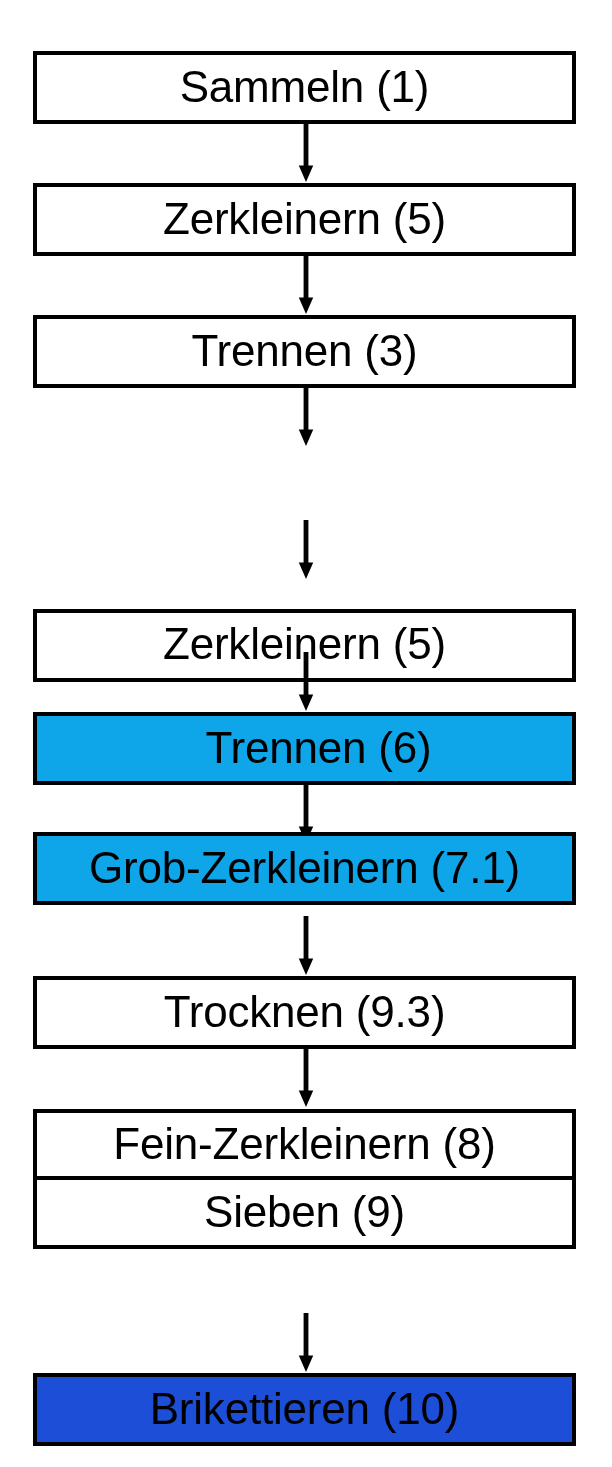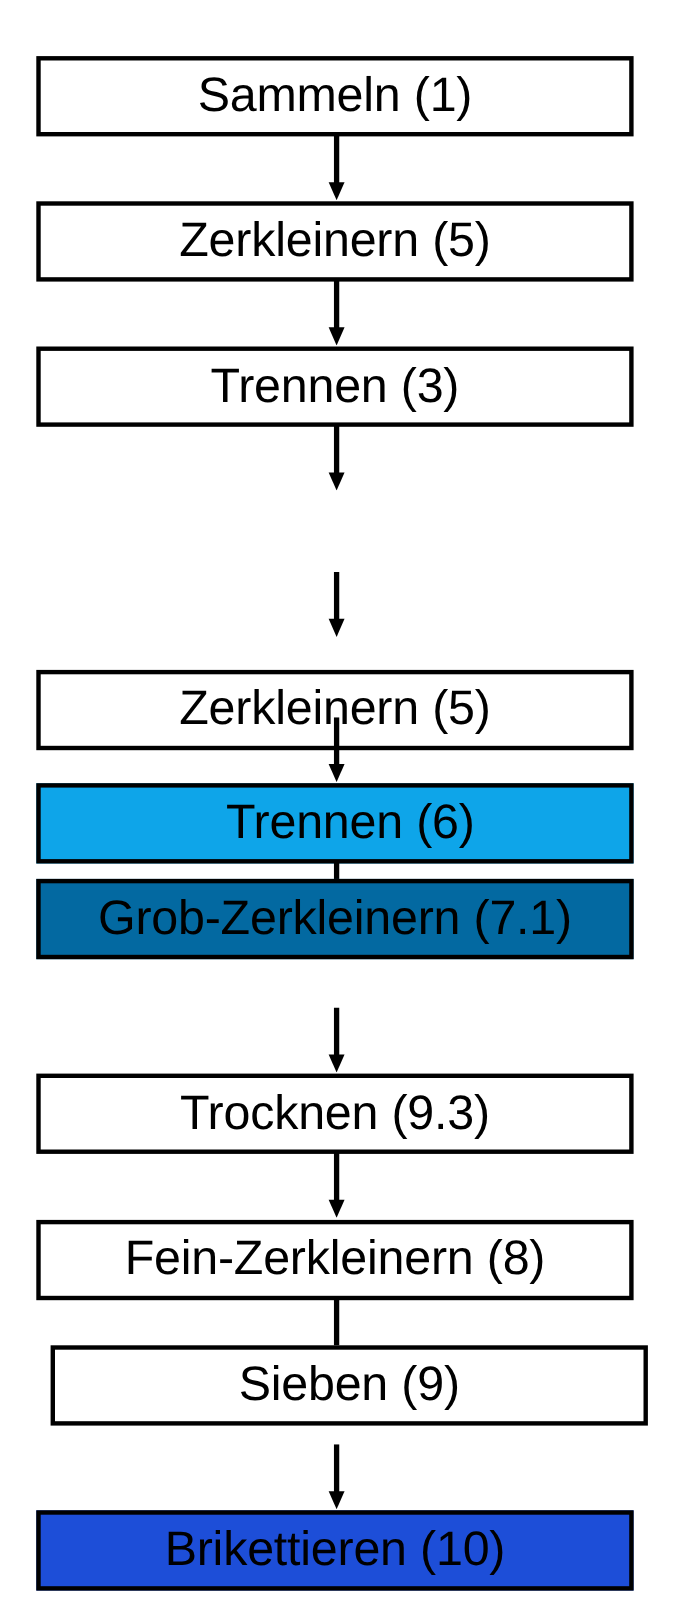--- a/index.html
+++ b/index.html
@@ -107,21 +107,21 @@
       </div>
       <div class="flow-node" style="top: 712px; border-color: rgb(0, 0, 0); background: #0ea5e9; padding-left: 28px;">
         <span class="flow-node-label" style="color: rgb(0, 0, 0);">Trennen (6)</span>
       </div>
       <div class="flow-arrow" style="top: 784px; height: 61.2px;">
         <svg viewBox="0 0 18 61.19999999999999" width="18" height="61.19999999999999" xmlns="http://www.w3.org/2000/svg">
           <line x1="9" y1="0" x2="9" y2="46.19999999999999" stroke="#000000" stroke-width="5"></line>
           <polygon points="9,61.19999999999999 1.5,44.19999999999999 16.5,44.19999999999999" fill="#000000"></polygon>
         </svg>
       </div>
-      <div class="flow-node" style="top: 799px; border-color: rgb(0, 0, 0); background: #0369a1;">
+      <div class="flow-node" style="top: 832px; border-color: rgb(0, 0, 0); background: #0ea5e9;">
         <span class="flow-node-label" style="color: rgb(0, 0, 0);">Grob-Zerkleinern (7.1)</span>
       </div>
       <div class="flow-arrow" style="top: 916.2px; height: 61.2px;">
         <svg viewBox="0 0 18 61.19999999999999" width="18" height="61.19999999999999" xmlns="http://www.w3.org/2000/svg">
           <line x1="9" y1="0" x2="9" y2="46.19999999999999" stroke="#000000" stroke-width="5"></line>
           <polygon points="9,61.19999999999999 1.5,44.19999999999999 16.5,44.19999999999999" fill="#000000"></polygon>
         </svg>
       </div>
       <div class="flow-node" style="top: 976.4px; border-color: rgb(0, 0, 0); background: rgb(255, 255, 255);">
         <span class="flow-node-label" style="color: rgb(0, 0, 0);">Trocknen (9.3)</span>
@@ -134,21 +134,21 @@
       </div>
       <div class="flow-node" style="top: 1108.6px; border-color: rgb(0, 0, 0); background: rgb(255, 255, 255);">
         <span class="flow-node-label" style="color: rgb(0, 0, 0);">Fein-Zerkleinern (8)</span>
       </div>
       <div class="flow-arrow" style="top: 1180.6px; height: 61.2px;">
         <svg viewBox="0 0 18 61.19999999999999" width="18" height="61.19999999999999" xmlns="http://www.w3.org/2000/svg">
           <line x1="9" y1="0" x2="9" y2="46.19999999999999" stroke="#000000" stroke-width="5"></line>
           <polygon points="9,61.19999999999999 1.5,44.19999999999999 16.5,44.19999999999999" fill="#000000"></polygon>
         </svg>
       </div>
-      <div class="flow-node" style="top: 1223px; border-color: rgb(0, 0, 0); background: rgb(255, 255, 255); margin-left: 13px;">
+      <div class="flow-node" style="top: 1176px; border-color: rgb(0, 0, 0); background: rgb(255, 255, 255);">
         <span class="flow-node-label" style="color: rgb(0, 0, 0);">Sieben (9)</span>
       </div>
       <div class="flow-arrow" style="top: 1312.8px; height: 61.2px;">
         <svg viewBox="0 0 18 61.19999999999999" width="18" height="61.19999999999999" xmlns="http://www.w3.org/2000/svg">
           <line x1="9" y1="0" x2="9" y2="46.19999999999999" stroke="#000000" stroke-width="5"></line>
           <polygon points="9,61.19999999999999 1.5,44.19999999999999 16.5,44.19999999999999" fill="#000000"></polygon>
         </svg>
       </div>
       <div class="flow-node" style="top: 1373px; border-color: rgb(0, 0, 0); background: #1d4ed8;">
         <span class="flow-node-label" style="color: rgb(0, 0, 0);">Brikettieren (10)</span>

